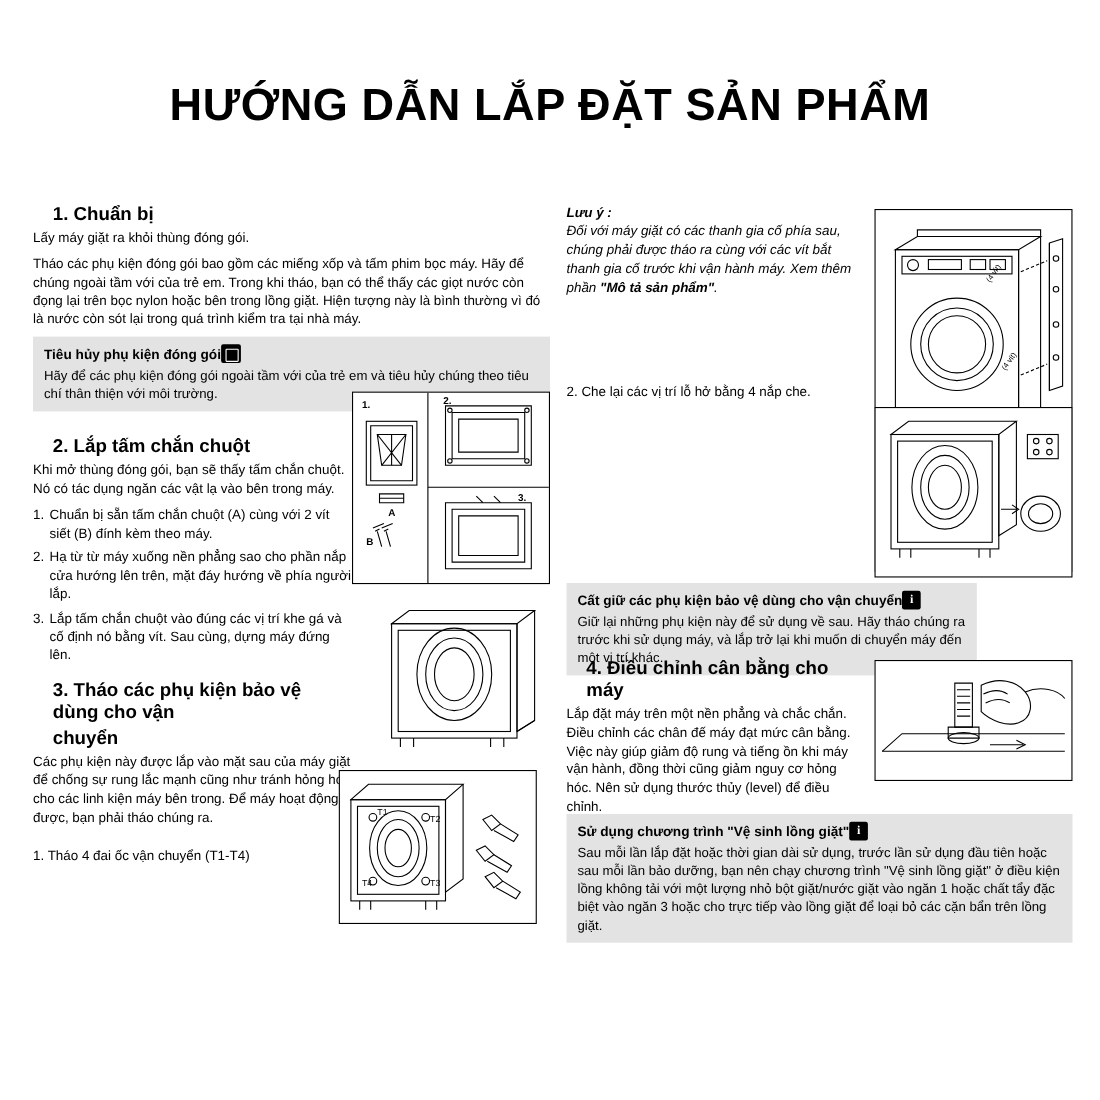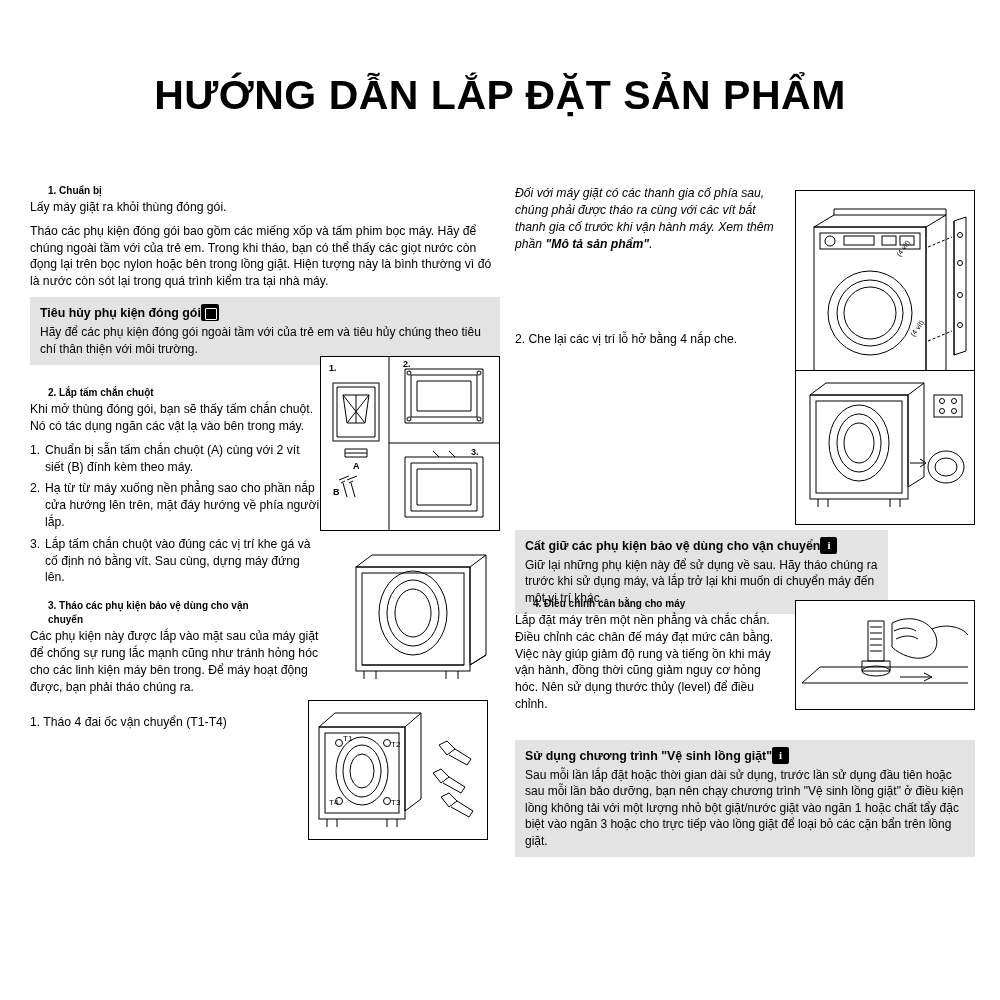--- a/index.html
+++ b/index.html
@@ -37,21 +37,21 @@
     top: 185px;
     width: 470px;
   }
   .col-right {
     position: absolute;
     left: 515px;
     top: 185px;
     width: 460px;
   }
   .h-step {
-    font-size: 10px;
+    font-size: 17px;
     font-weight: bold;
     margin: 0 0 3px 0;
     padding-left: 18px;
   }
   p.body {
     font-size: 12.2px;
     line-height: 1.38;
     margin: 0 0 7px 0;
   }
   ol.steps {
@@ -172,20 +172,21 @@
       <div class="h-step" style="padding-left:18px;">chuyển</div>
       <p class="body" style="margin-top:3px;">Các phụ kiện này được lắp vào mặt sau của máy giặt để chống sự rung lắc mạnh cũng như tránh hỏng hóc cho các linh kiện máy bên trong. Để máy hoạt động được, bạn phải tháo chúng ra.</p>
       <p class="body" style="margin-top:18px;">1. Tháo 4 đai ốc vận chuyển (T1-T4)</p>
     </div>
 
   </div>
 
   <div class="col-right">
 
     <div style="width:270px;">
+      <div class="note-italic" style="font-weight:bold;">Lưu ý :</div>
       <div class="note-italic"><span>Đối với máy giặt có các thanh gia cố phía sau, chúng phải được tháo ra cùng với các vít bắt thanh gia cố trước khi vận hành máy. Xem thêm phần </span><b>"Mô tả sản phẩm"</b><span>.</span></div>
       <p class="body" style="margin-top:78px;">2. Che lại các vị trí lỗ hở bằng 4 nắp che.</p>
     </div>
 
     <div class="grey-box" style="position:absolute; left:0; top:345px; width:373px;">
       <div class="gb-title">
         <span>Cất giữ các phụ kiện bảo vệ dùng cho vận chuyển</span>
         <span class="icon-badge">i</span>
       </div>
       <div class="gb-text">Giữ lại những phụ kiện này để sử dụng về sau. Hãy tháo chúng ra trước khi sử dụng máy, và lắp trở lại khi muốn di chuyển máy đến một vị trí khác.</div>

